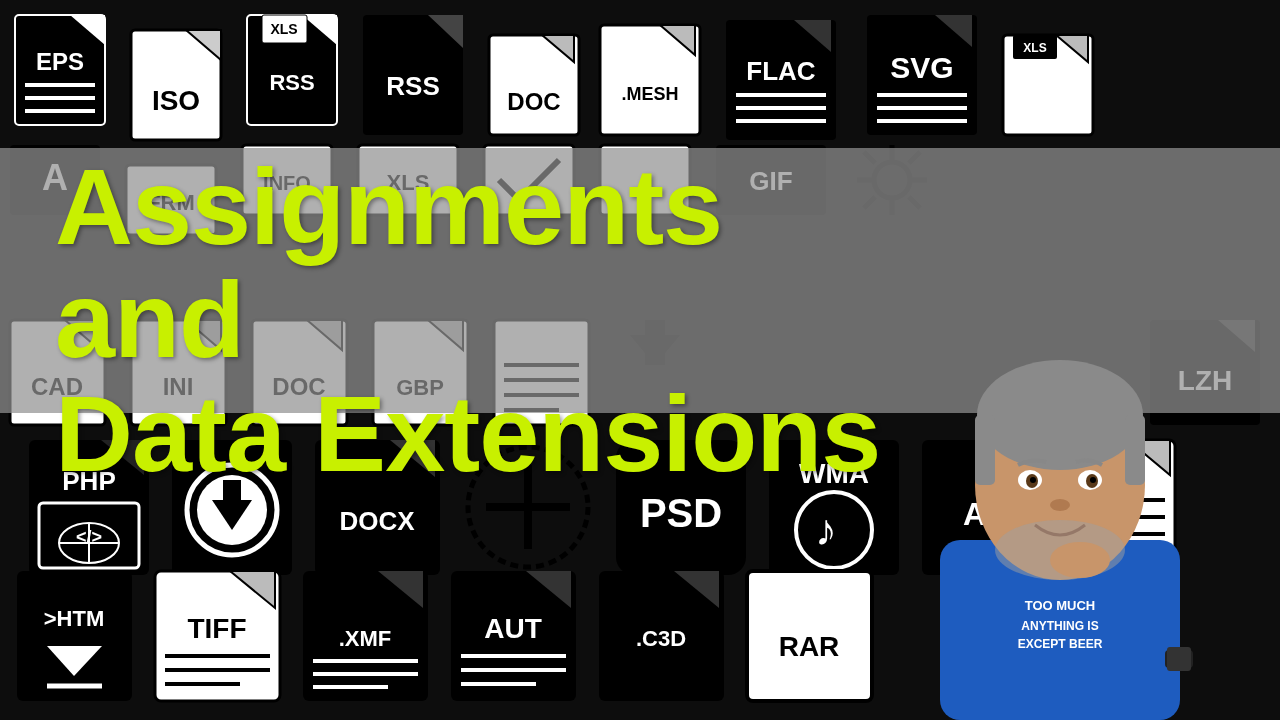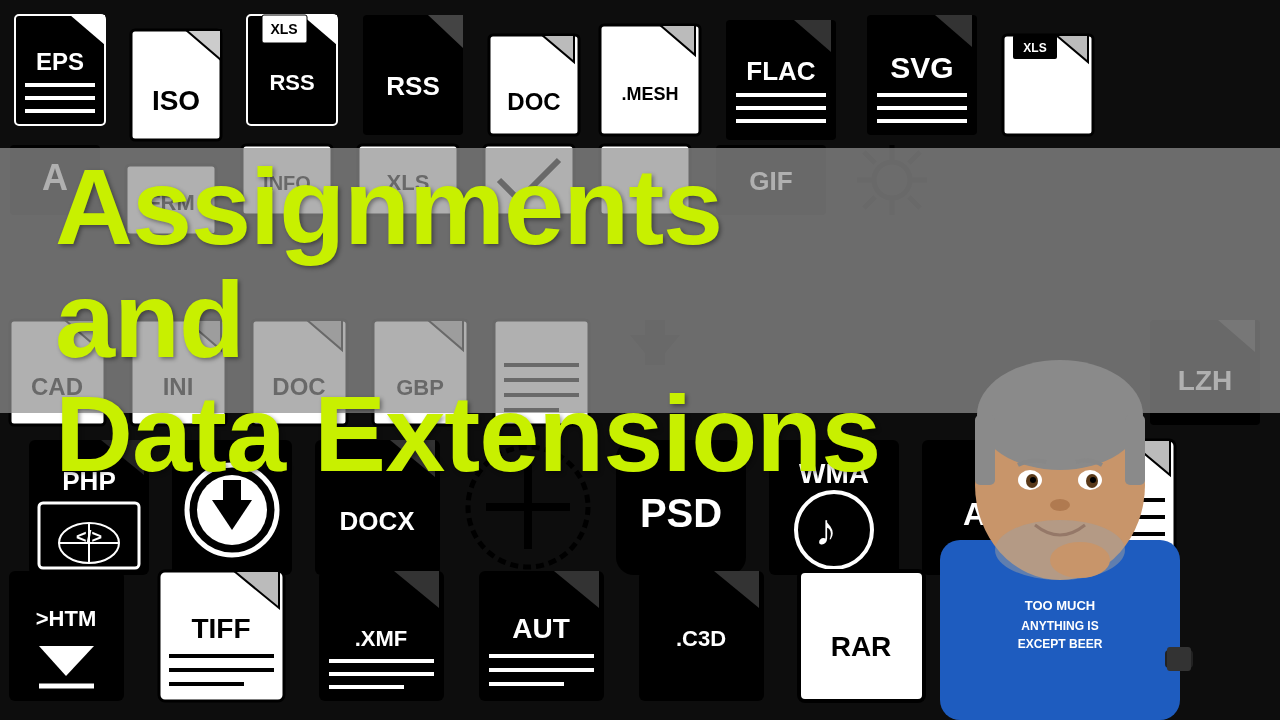--- a/index.html
+++ b/index.html
@@ -318,21 +318,21 @@
         <rect x="5" y="5" width="110" height="135" rx="6" fill="white" stroke="black" stroke-width="3"></rect>
         <polygon points="68,5 110,5 110,40" fill="#bbb" stroke="black" stroke-width="2"></polygon>
         <line x1="15" y1="65" x2="105" y2="65" stroke="black" stroke-width="4"></line>
         <line x1="15" y1="82" x2="105" y2="82" stroke="black" stroke-width="4"></line>
         <line x1="15" y1="99" x2="105" y2="99" stroke="black" stroke-width="4"></line>
         <line x1="15" y1="116" x2="80" y2="116" stroke="black" stroke-width="4"></line>
       </svg>
     </div>
   </div>
 
-  <div style="position:absolute;bottom:5px;left:0;right:550px;display:flex;gap:20px;padding:5px 4px;z-index:1;align-items:center;">
+  <div style="position:absolute;bottom:5px;left:0;right:550px;display:flex;gap:8px;padding:5px 12px;z-index:1;align-items:center;">
 
     <div style="width:130px;flex-shrink:0;">
       <svg width="125" height="140" viewBox="0 0 125 140">
         <rect x="5" y="5" width="115" height="130" rx="6" fill="black"></rect>
         <text x="62" y="60" text-anchor="middle" fill="white" font-size="22" font-weight="900" font-family="Arial Black, Arial">&gt;HTM</text>
         <polygon points="62,110 35,80 90,80" fill="white"></polygon>
         <line x1="35" y1="120" x2="90" y2="120" stroke="white" stroke-width="5"></line>
       </svg>
     </div>
 

